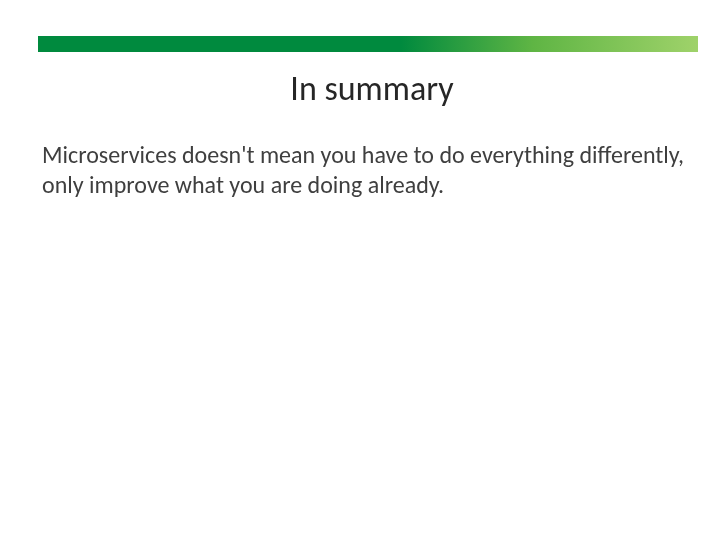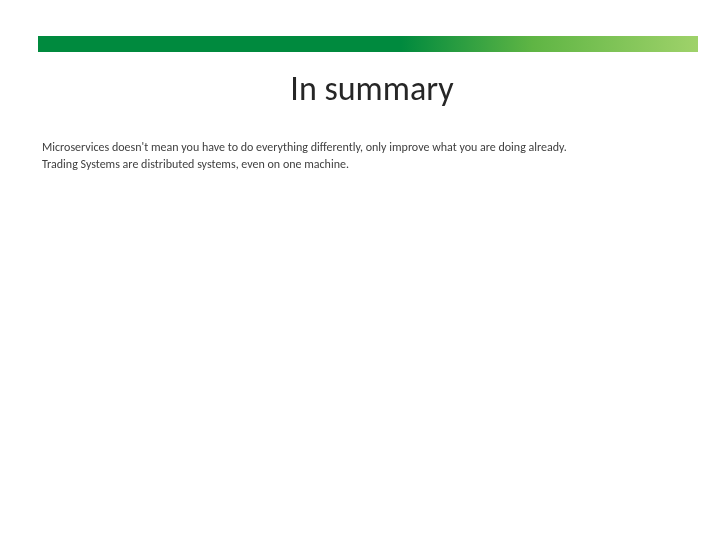--- a/index.html
+++ b/index.html
@@ -30,31 +30,30 @@
       text-align: center;
       font-size: 34px;
       font-weight: 400;
       color: #262626;
     }
     .body-text {
       position: absolute;
       top: 128px;
       left: 30px;
       right: 18px;
-      font-size: 12px;
+      font-size: 24px;
       line-height: 1.25;
       color: #3f3f3f;
     }
     .body-text p {
       margin: 0 0 2px 0;
     }
   </style>
 </head>
 <body>
 
 <div class="top-bar"></div>
 
 <h1 class="title">In summary</h1>
 
 <div class="body-text">
   <p>Microservices doesn't mean you have to do everything differently, only improve what you are doing already.</p>
-  <p>Trading Systems are distributed systems, even on one machine.</p>
 </div>
 
 </body></html>

